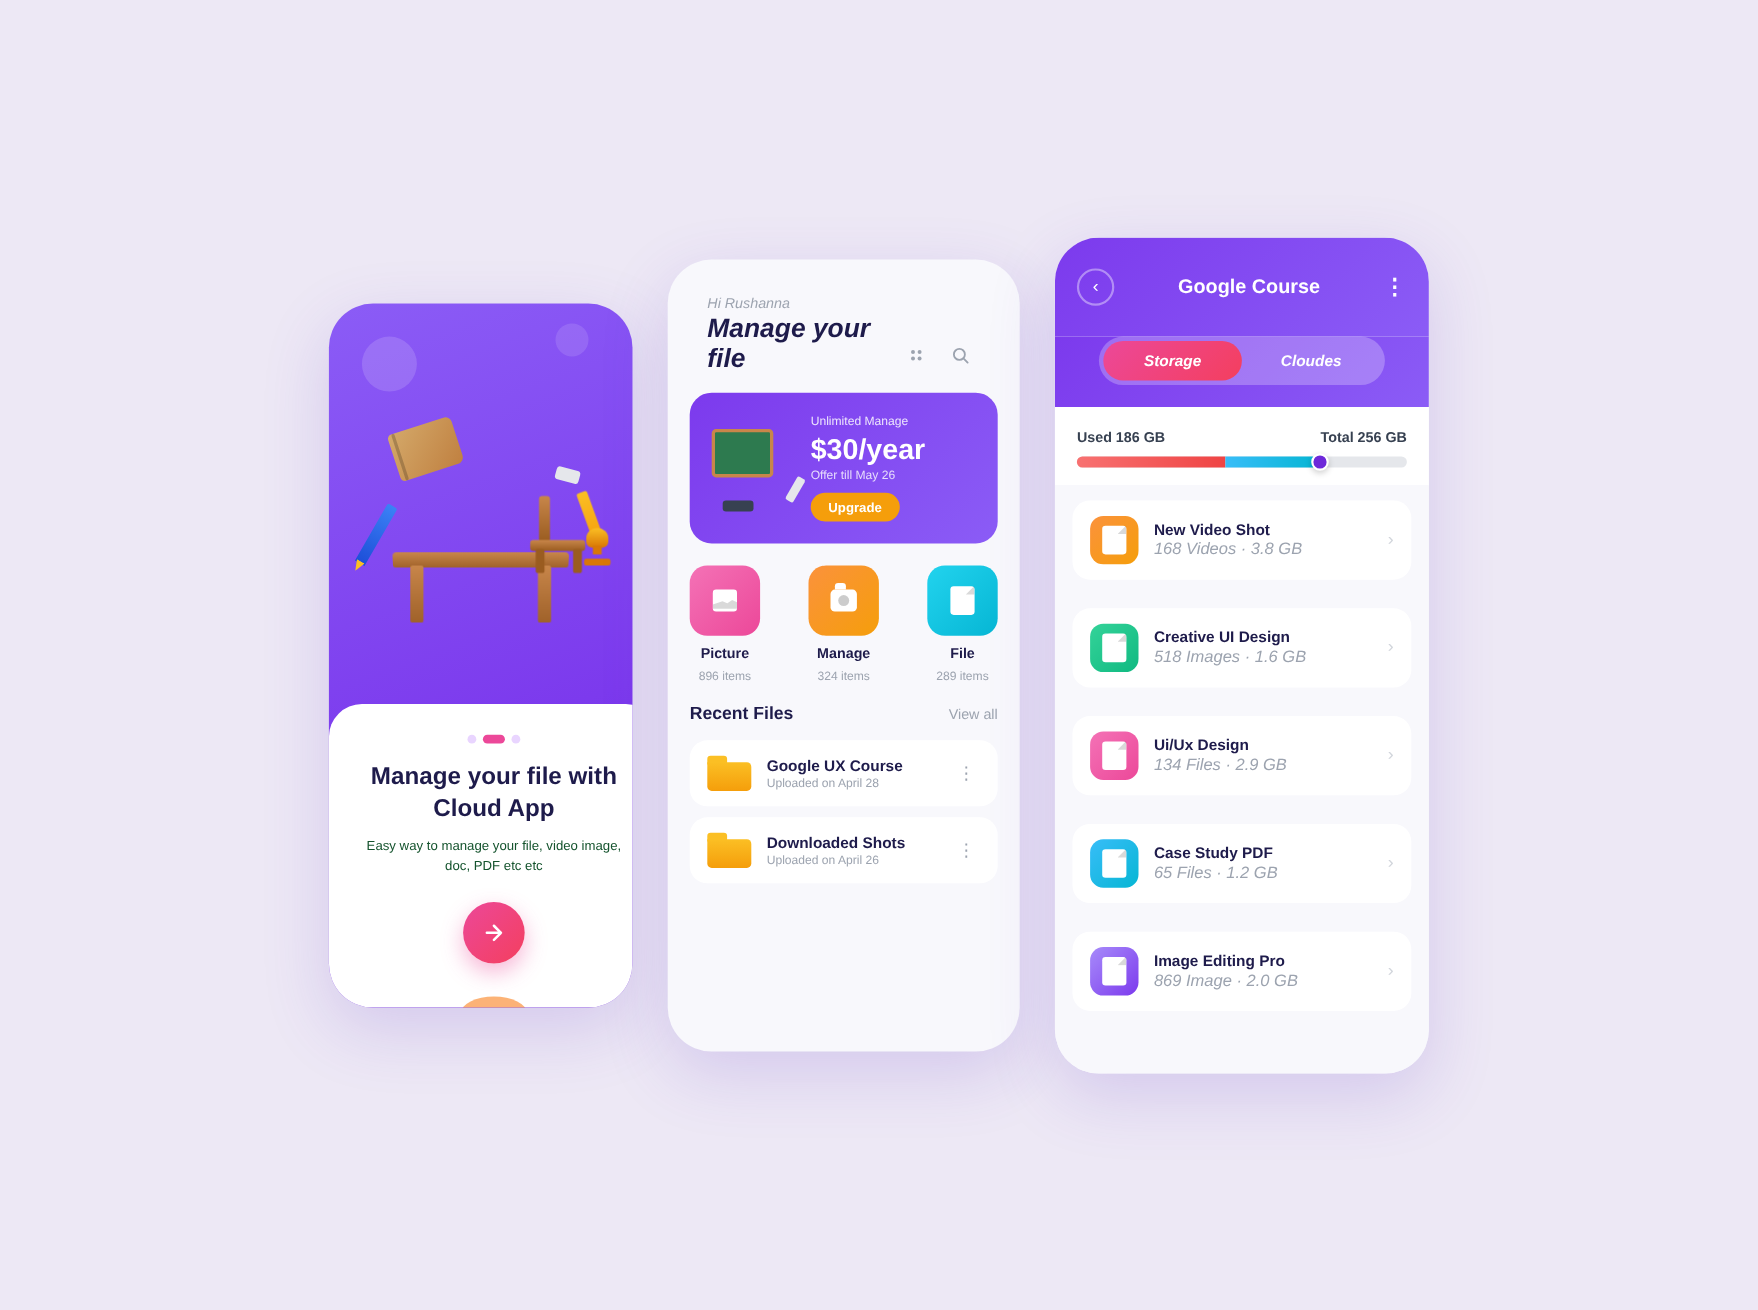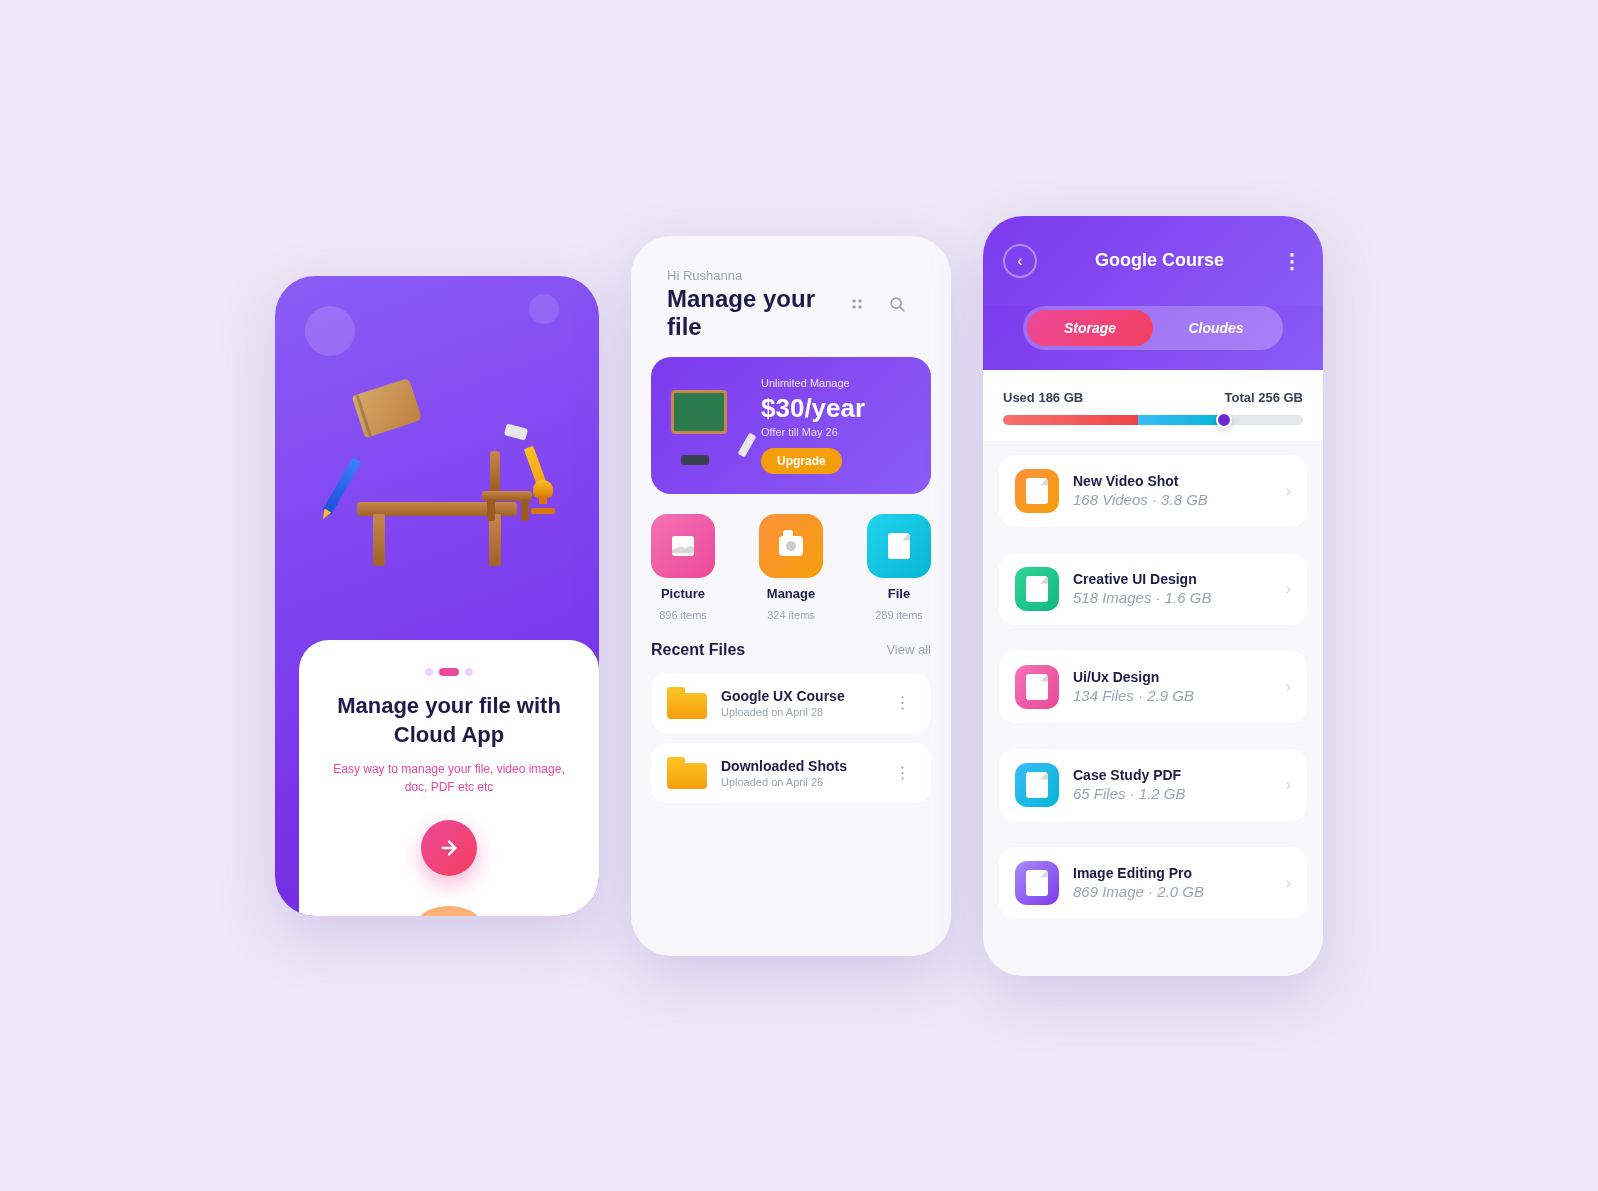--- a/index.html
+++ b/index.html
@@ -16,26 +16,26 @@
     }
 
     
     .phone {
       border-radius: 40px;
       overflow: hidden;
       box-shadow: 0 20px 60px rgba(100,60,200,0.18);
       position: relative;
     }
     .phone1 {
-      width: 324px;
+      width: 276px;
       height: 640px;
       background: linear-gradient(160deg, #8b5cf6 0%, #7c3aed 60%, #6d28d9 100%);
       display: flex;
       flex-direction: column;
-      align-items: flex-end;
+      align-items: flex-start;
       justify-content: flex-end;
       padding-bottom: 0;
     }
     .phone1-bg-circle1 {
       position: absolute;
       top: 30px; left: 30px;
       width: 50px; height: 50px;
       border-radius: 50%;
       background: rgba(255,255,255,0.15);
     }
@@ -210,21 +210,21 @@
     .phone1-title {
       font-size: 22px;
       font-weight: 800;
       color: #1e1b4b;
       text-align: center;
       line-height: 1.3;
       margin-bottom: 10px;
     }
     .phone1-subtitle {
       font-size: 12px;
-      color: #ec4899;
+      color: #14532d;
       text-align: center;
       line-height: 1.5;
       margin-bottom: 24px;
     }
     .phone1-btn {
       width: 56px; height: 56px;
       border-radius: 50%;
       background: linear-gradient(135deg, #ec4899, #f43f5e);
       display: flex; align-items: center; justify-content: center;
       margin: 0 auto;
@@ -246,22 +246,23 @@
       width: 320px;
       height: 720px;
       background: #f8f8fc;
       display: flex;
       flex-direction: column;
       padding: 0;
     }
     .phone2-header {
       padding: 32px 36px 16px;
       display: flex;
-      align-items: center;
+      align-items: flex-end;
       justify-content: space-between;
+      font-style: italic;
     }
     .phone2-greeting { font-size: 13px; color: #9ca3af; margin-bottom: 2px; }
     .phone2-title { font-size: 24px; font-weight: 800; color: #1e1b4b; }
     .search-icon-wrap {
       width: 36px; height: 36px;
       display: flex; align-items: center; justify-content: center;
       cursor: pointer;
     }
     .dots-icon-wrap {
       width: 36px; height: 36px;

